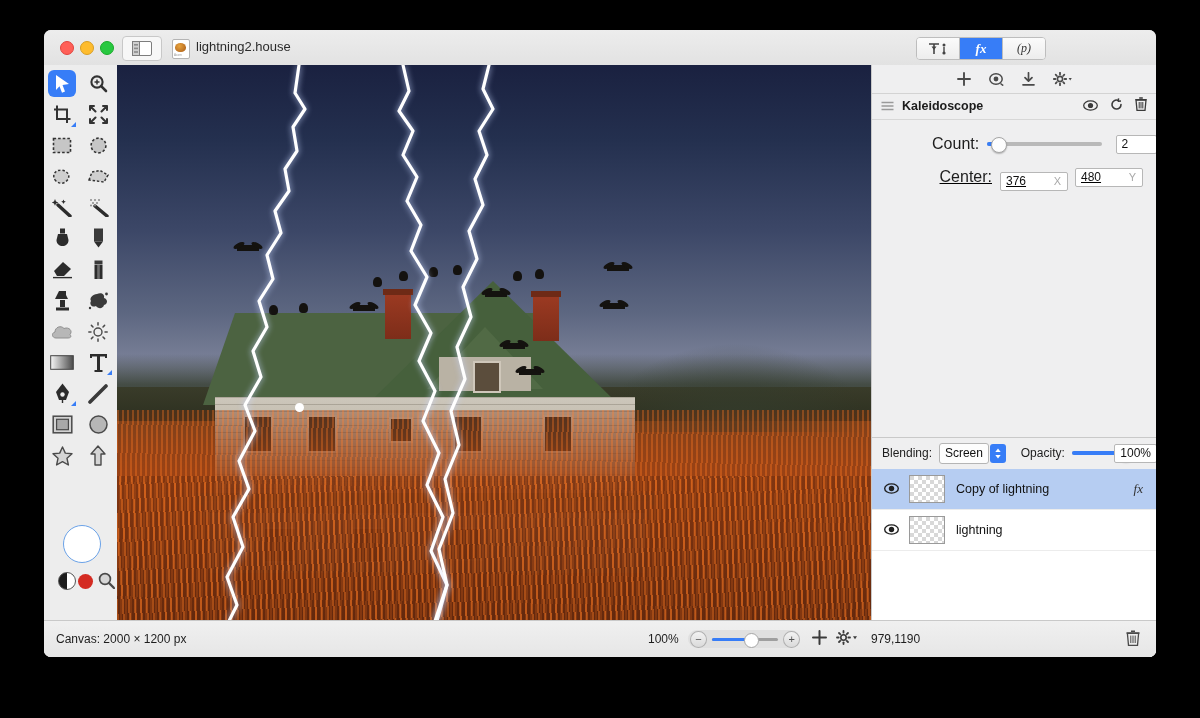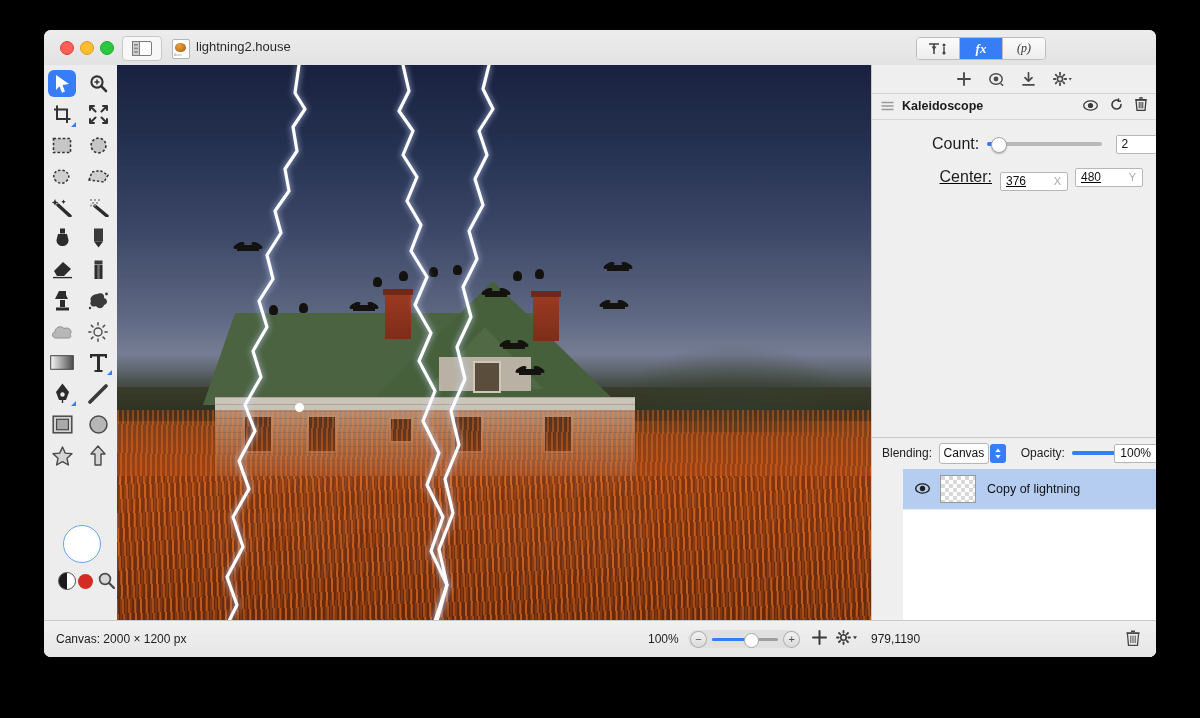--- a/index.html
+++ b/index.html
@@ -134,21 +134,21 @@
   #blend-label{margin-left:10px;font-size:12px;color:#1d1d1d;}
   #blend-select{margin-left:7px;width:78px;height:19px;background:#fdfdfd;border:1px solid #b5b5b5;
                 border-radius:3px;font-size:12px;color:#111;display:flex;align-items:center;
                 justify-content:center;position:relative;}
   #blend-arrows{position:absolute;right:-18px;top:0;width:16px;height:19px;background:#377df7;
                 border-radius:3px;display:flex;flex-direction:column;align-items:center;justify-content:center;}
   #opacity-label{margin-left:32px;font-size:12px;color:#1d1d1d;}
   #op-slider{margin-left:7px;}
   #op-field{margin-left:7px;width:36px;justify-content:center;}
 
-  #layers{position:absolute;left:0;top:404px;width:285px;height:188px;background:#fff;margin-left:31px;}
+  #layers{position:absolute;left:0;top:404px;width:285px;height:188px;background:#fff;}
   .layer{height:40px;display:flex;align-items:center;border-bottom:1px solid #ececec;position:relative;}
   .layer.sel{background:#b6cdf2;}
   .eye{margin-left:12px;}
   .thumb{margin-left:10px;width:34px;height:26px;border:1px solid #9a9a9a;background:
       repeating-conic-gradient(#ffffff 0% 25%,#d8d8d8 0% 50%) 0 0/8px 8px;}
   .thumb.photo{background:linear-gradient(180deg,#1d2742 0%,#3a4763 42%,#4b5a3c 58%,#9d4a1c 78%,#5a2a10 100%);}
   .lname{margin-left:11px;font-size:12.5px;color:#111;}
   .lfx{position:absolute;right:14px;font-family:"Liberation Serif",serif;font-style:italic;
        font-size:13px;color:#333;}
 
@@ -609,21 +609,21 @@
         <span class="axis">Y</span>
       </div>
     </div>
 
 
     <div id="panel-div"></div>
 
     <div id="blend-row">
       <span id="blend-label">Blending:</span>
       <div id="blend-select">
-        <span>Canvas</span>
+        <span>Screen</span>
         <span id="blend-arrows">
           <svg width="8" height="13" viewBox="0 0 8 13">
             <path d="M4 1.4 L6.7 5 H1.3 Z" fill="#fff"></path>
               <path d="M4 11.6 L1.3 8 H6.7 Z" fill="#fff"></path>
             </svg>
         </span>
       </div>
       <span id="opacity-label">Opacity:</span>
       <div id="op-slider" class="slider" style="width:58px;">
         <div class="fill" style="width:52px;"></div>
@@ -637,20 +637,29 @@
     <div id="layers">
       <div class="layer sel">
         <span class="eye">
           <svg width="15" height="11" viewBox="0 0 15 11">
             <ellipse cx="7.5" cy="5.5" rx="6.8" ry="4.6" fill="none" stroke="#1f1f1f" stroke-width="1.4"></ellipse>
             <circle cx="7.5" cy="5.5" r="2.7" fill="#1f1f1f"></circle>
             </svg></span>
         <span class="thumb"></span>
         <span class="lname">Copy of lightning</span>
         <span class="lfx">fx</span>
+      </div>
+      <div class="layer">
+        <span class="eye">
+          <svg width="15" height="11" viewBox="0 0 15 11">
+            <ellipse cx="7.5" cy="5.5" rx="6.8" ry="4.6" fill="none" stroke="#1f1f1f" stroke-width="1.4"></ellipse>
+            <circle cx="7.5" cy="5.5" r="2.7" fill="#1f1f1f"></circle>
+            </svg></span>
+        <span class="thumb"></span>
+        <span class="lname">lightning</span>
       </div>
     </div>
   </div>
 
   <div id="status">
     <span id="canvas-size">Canvas: 2000 × 1200 px</span>
     <span id="zoom-pct">100%</span>
     <div id="zoom-ctrl">
       <span class="zc-btn" style="margin-left:2px;">−</span>
       <div id="zoom-track">

